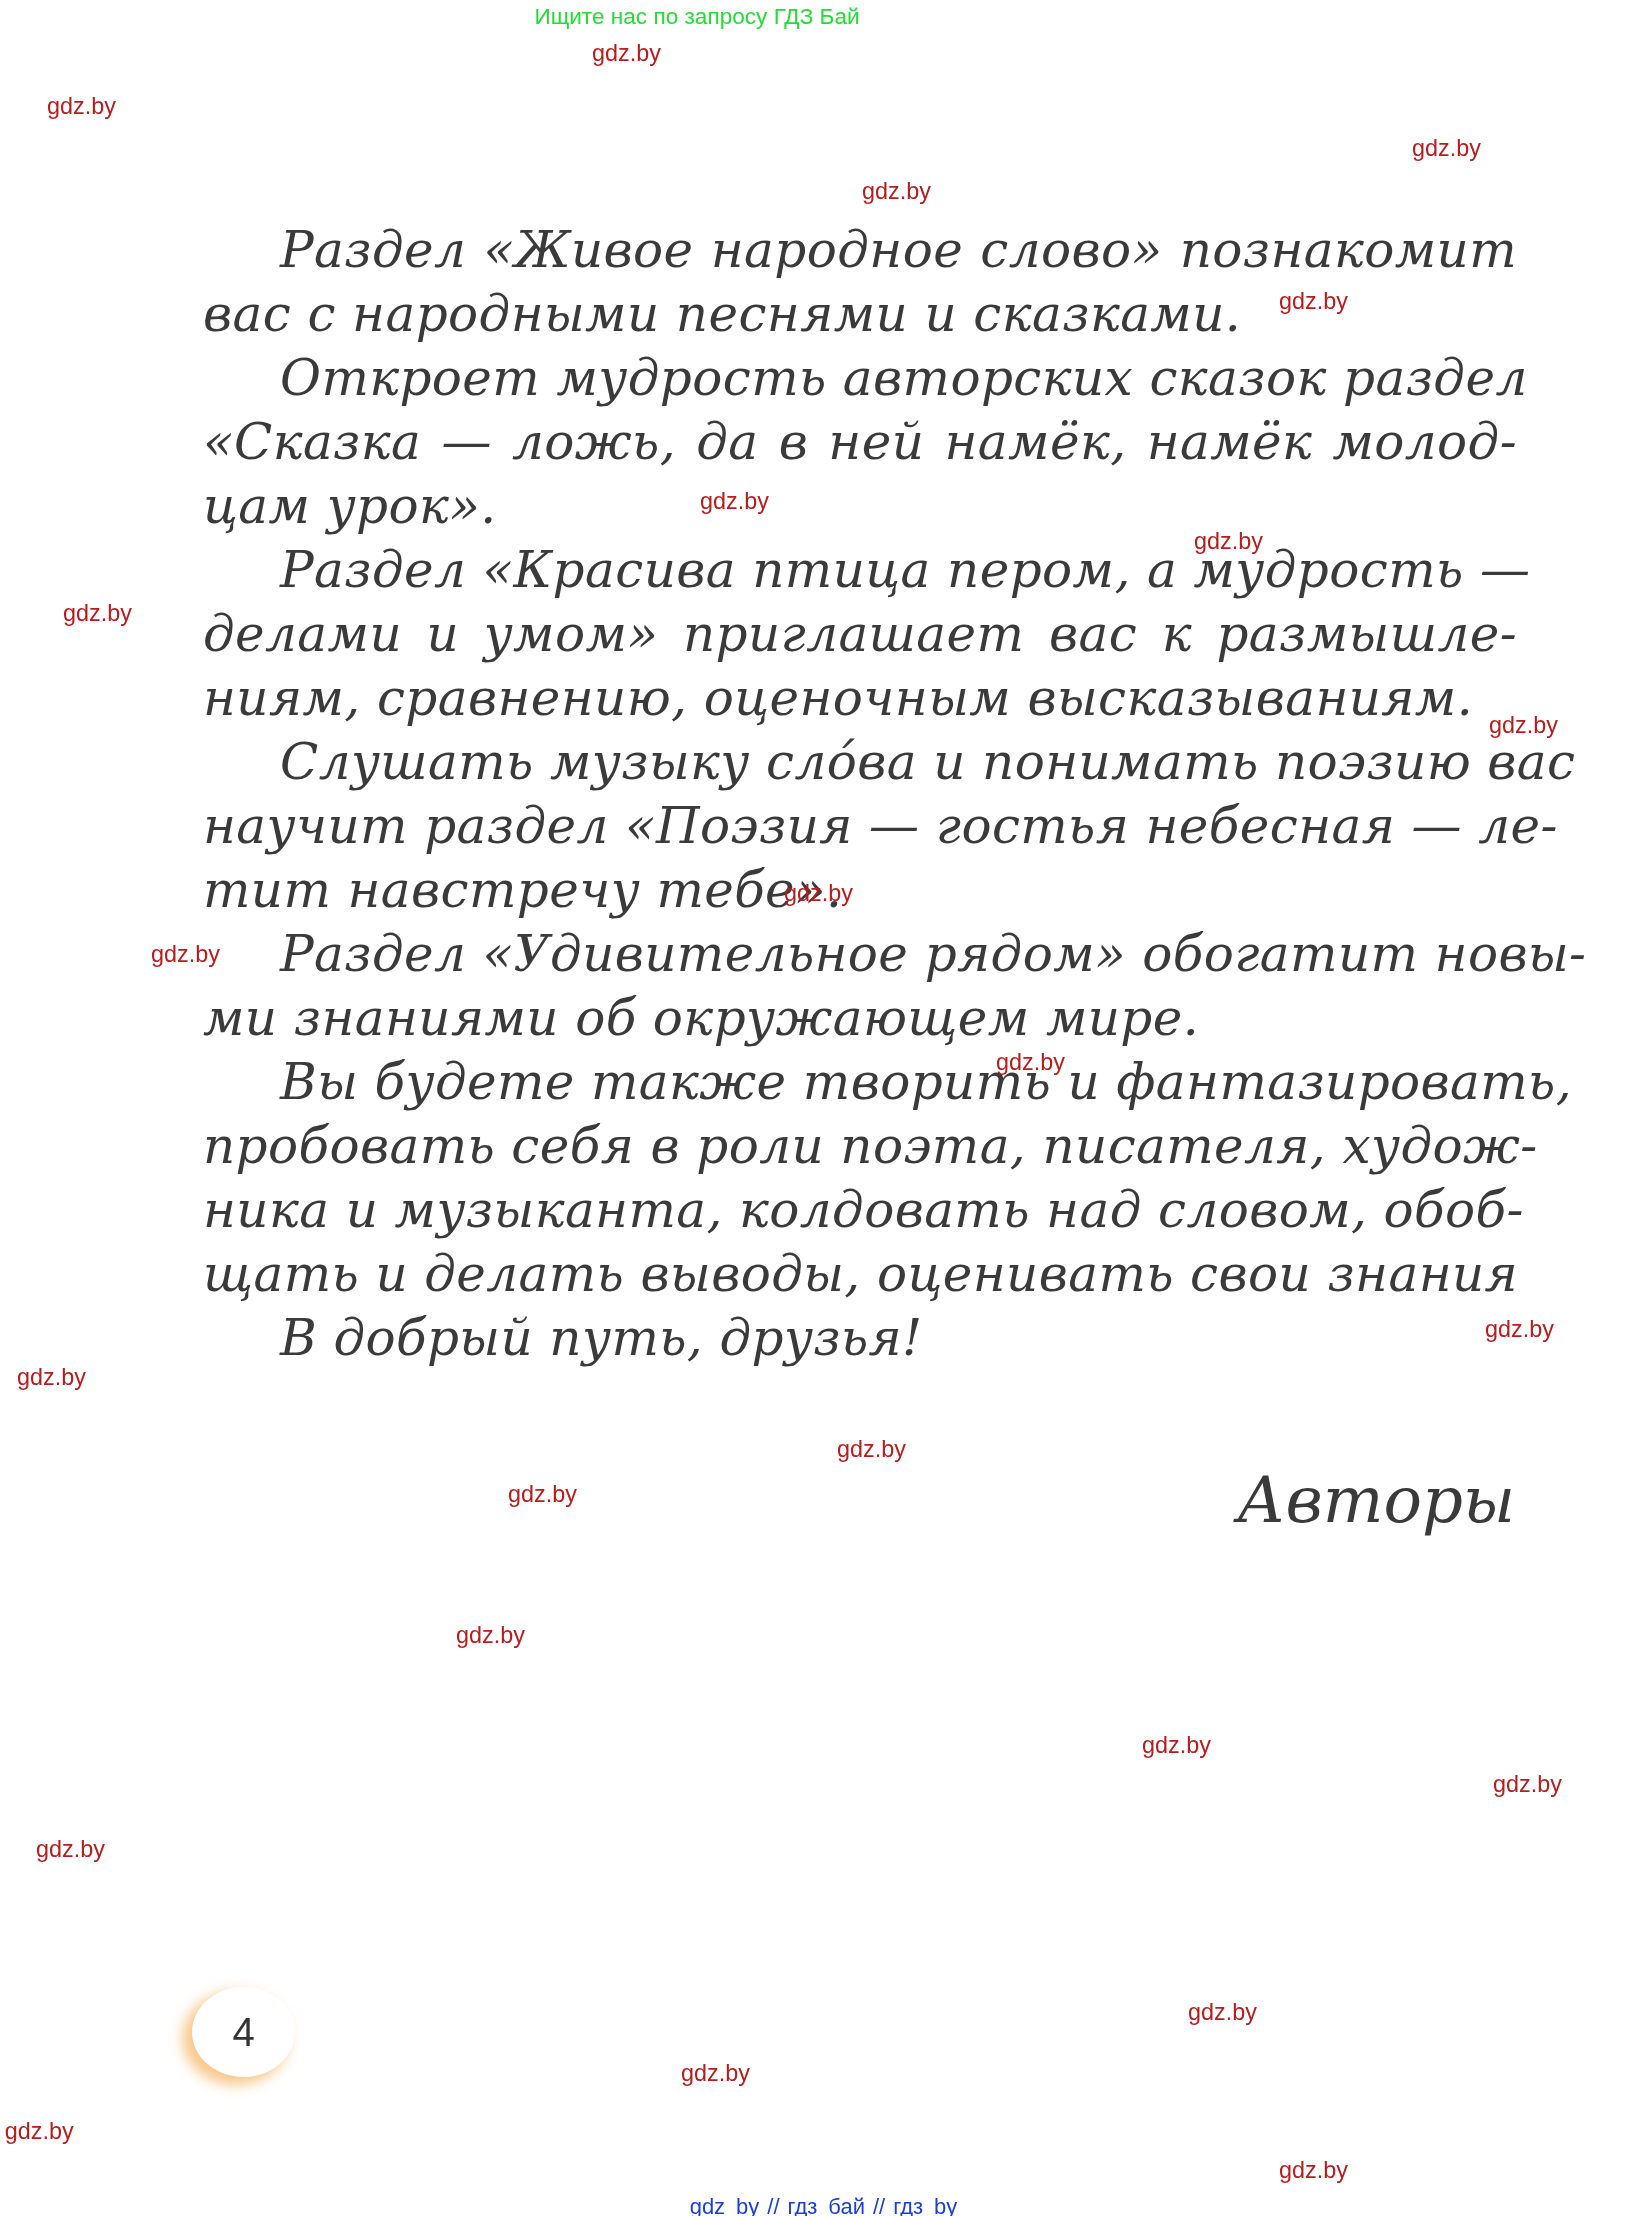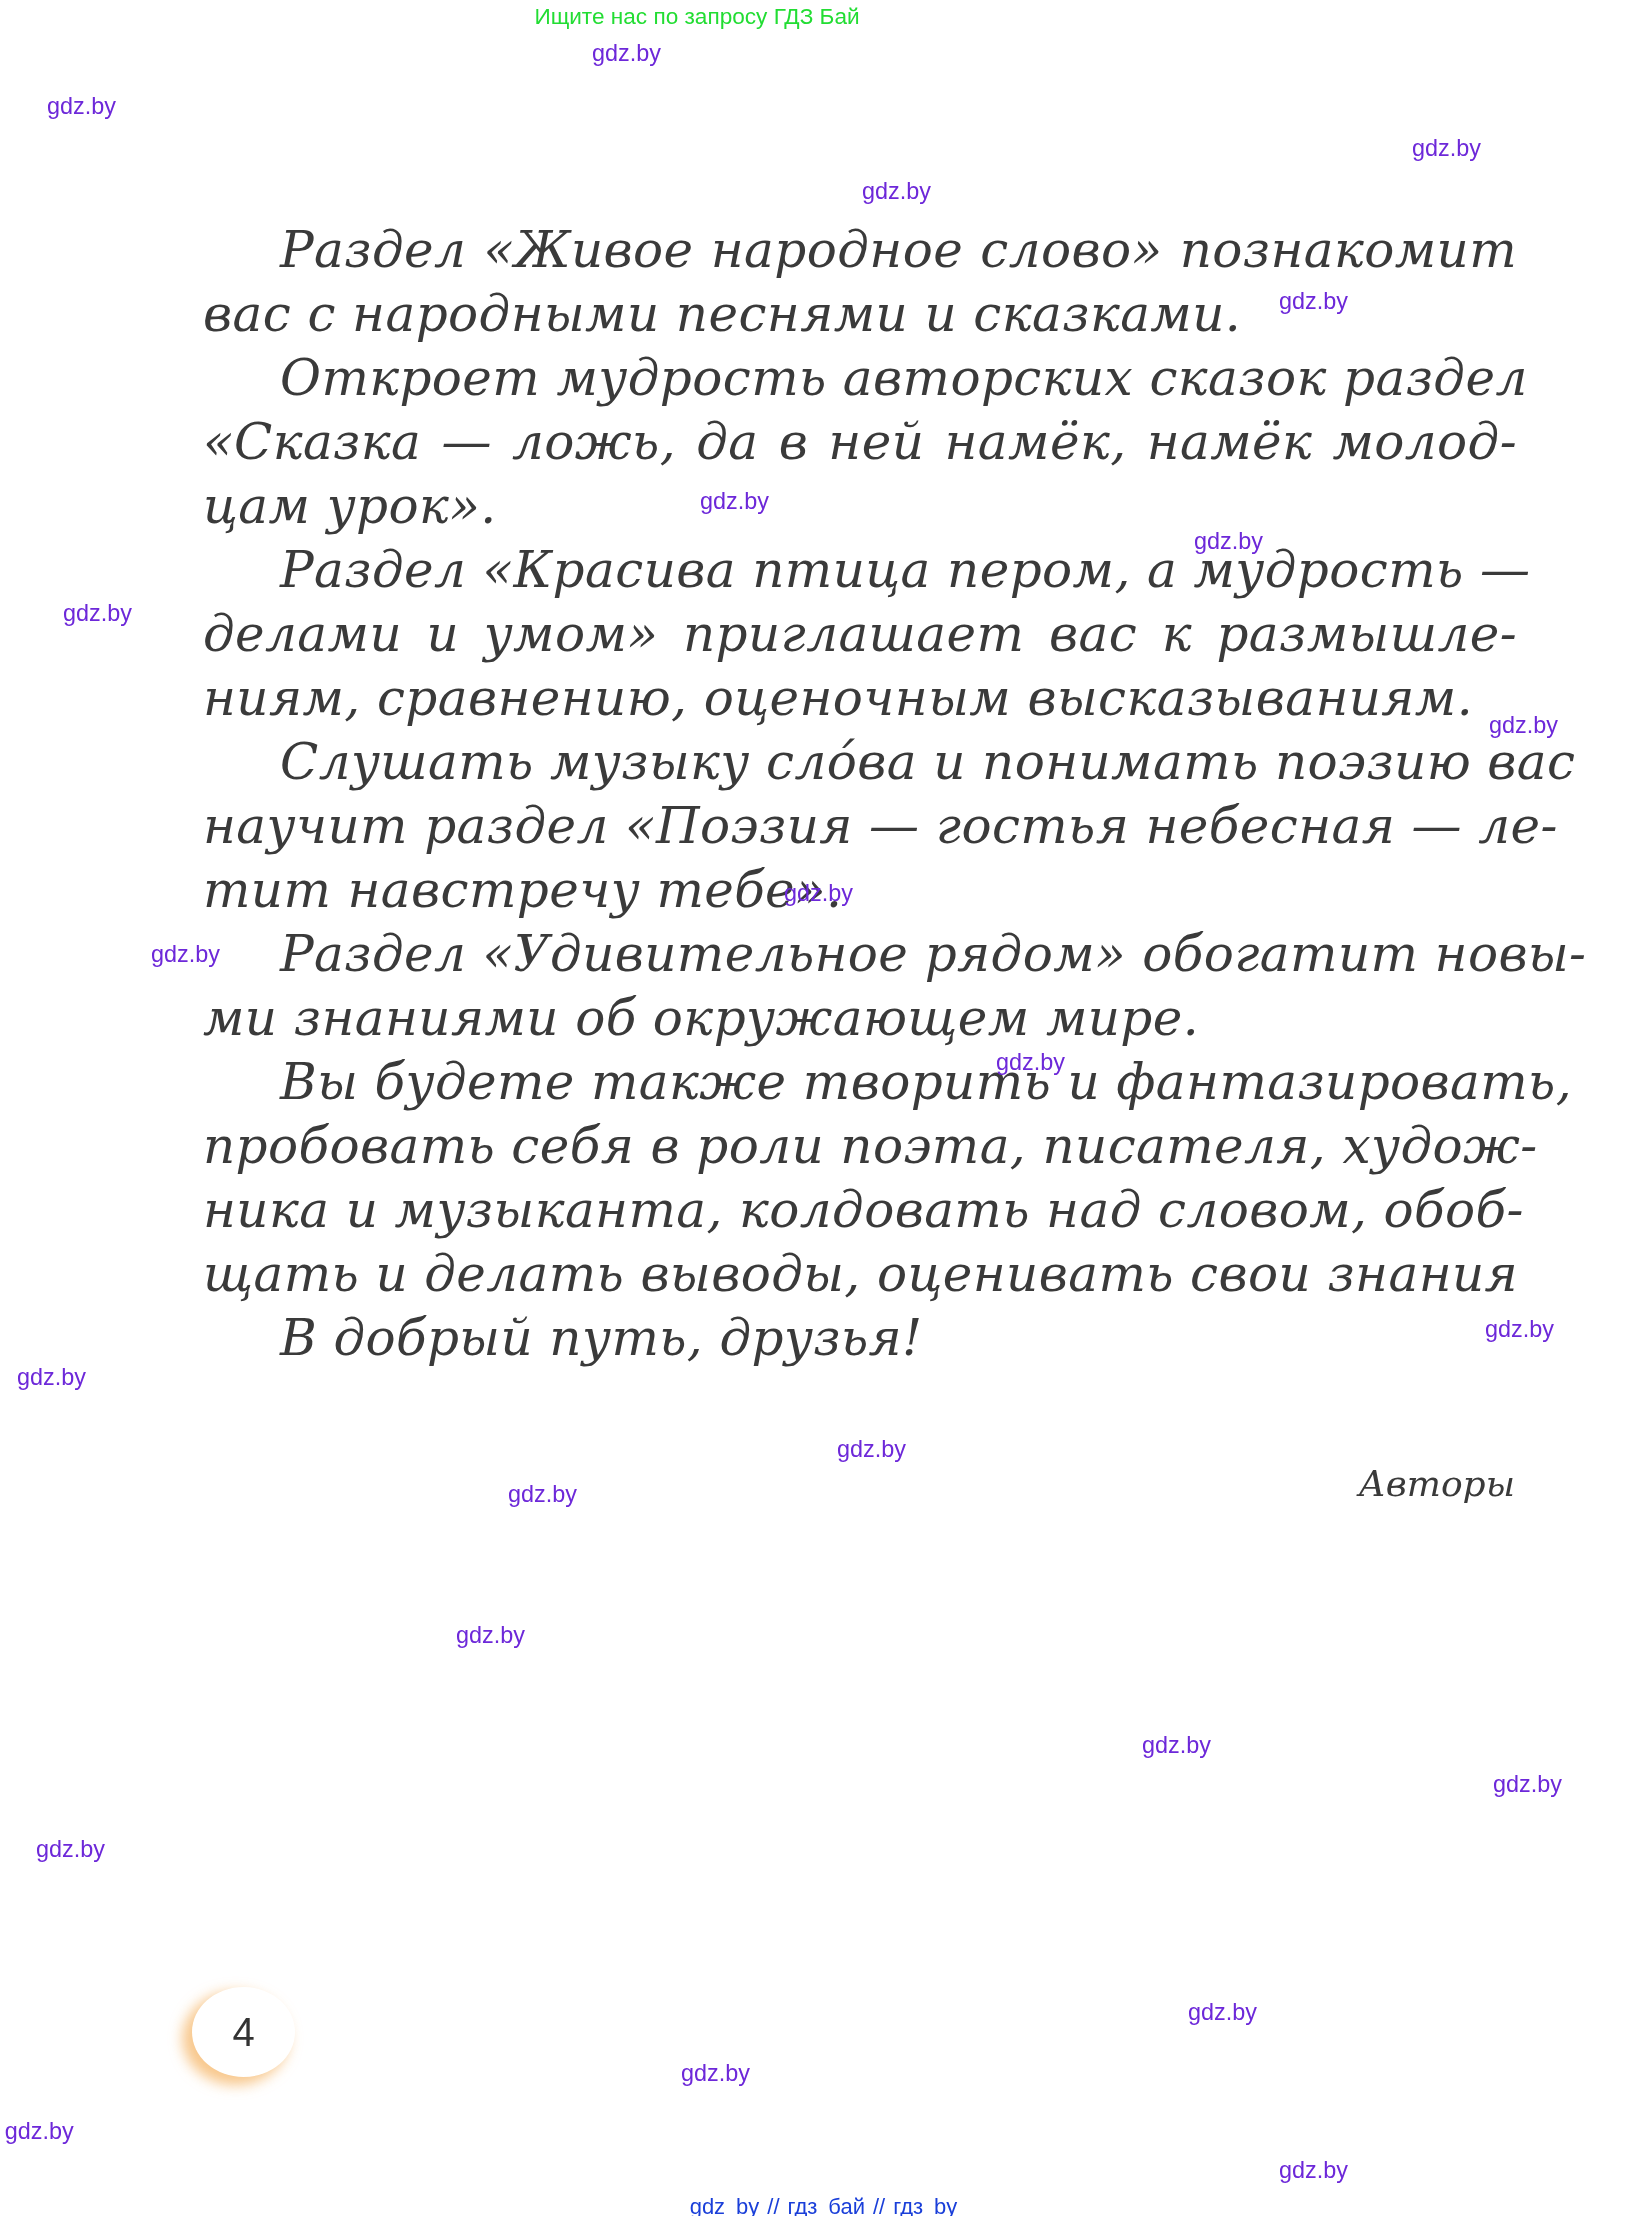--- a/index.html
+++ b/index.html
@@ -22,21 +22,21 @@
       text-align: center;
       color: #22dd33;
       font-family: "Liberation Sans", sans-serif;
       font-size: 22.6px;
       line-height: 27px;
     }
     .wm {
       position: absolute;
       font-family: "Liberation Sans", sans-serif;
       font-size: 23.4px;
-      color: #6d28d9;
+      color: #b91c1c;
       line-height: 26px;
       white-space: nowrap;
     }
     .content {
       position: absolute;
       left: 203px;
       top: 218px;
       width: 1314px;
       font-family: "DejaVu Serif", serif;
       color: #3a3a3a;
@@ -57,21 +57,21 @@
     }
     .line.last {
       text-align-last: left;
     }
     .signature {
       position: absolute;
       right: 132px;
       top: 1463px;
       font-family: "DejaVu Serif", serif;
       font-style: italic;
-      font-size: 36px;
+      font-size: 64px;
       color: #3a3a3a;
     }
     .page-num-wrap {
       position: absolute;
       left: 192px;
       top: 1987px;
       width: 103px;
       height: 90px;
       border-radius: 50%;
       background: #ffffff;

